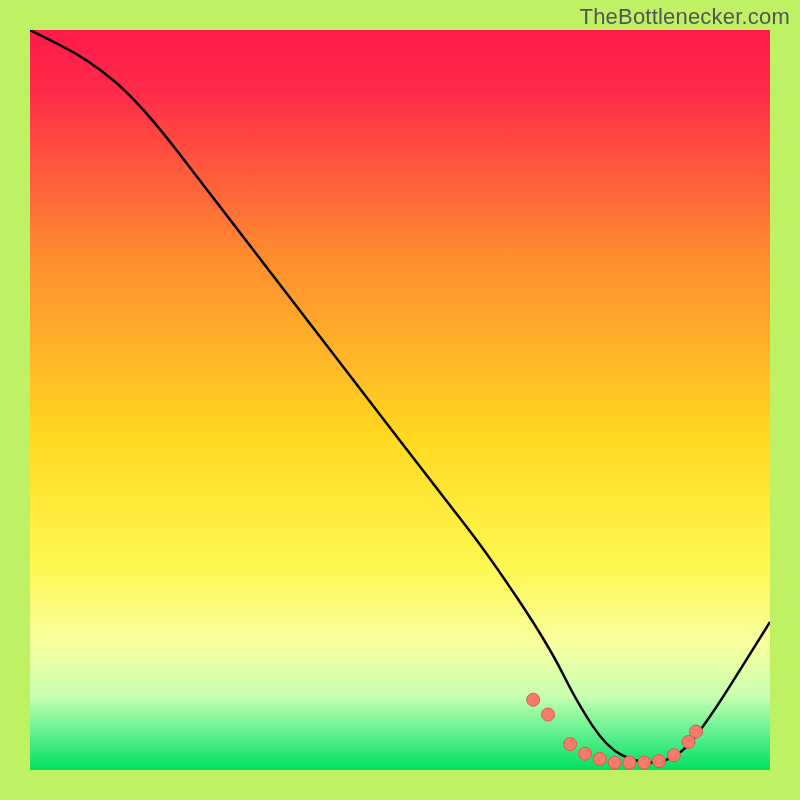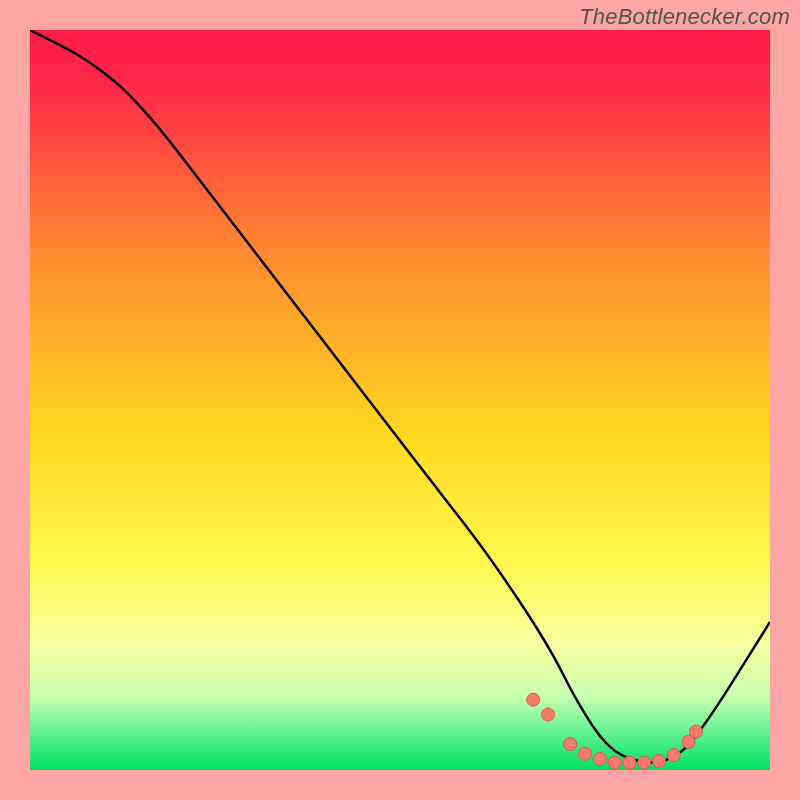--- a/index.html
+++ b/index.html
@@ -10,22 +10,21 @@
     background: #000;
     font-family: Arial, Helvetica, sans-serif;
     overflow: hidden;
   }
   .frame {
     position: absolute;
     top: 0;
     left: 0;
     width: 800px;
     height: 800px;
-    background: #fca5a5;
-    font-style: italic;
+    background: #bef264;
   }
   .watermark {
     position: absolute;
     top: 4px;
     right: 10px;
     color: #555;
     font-size: 22px;
     font-weight: 500;
     letter-spacing: 0.2px;
     z-index: 10;

